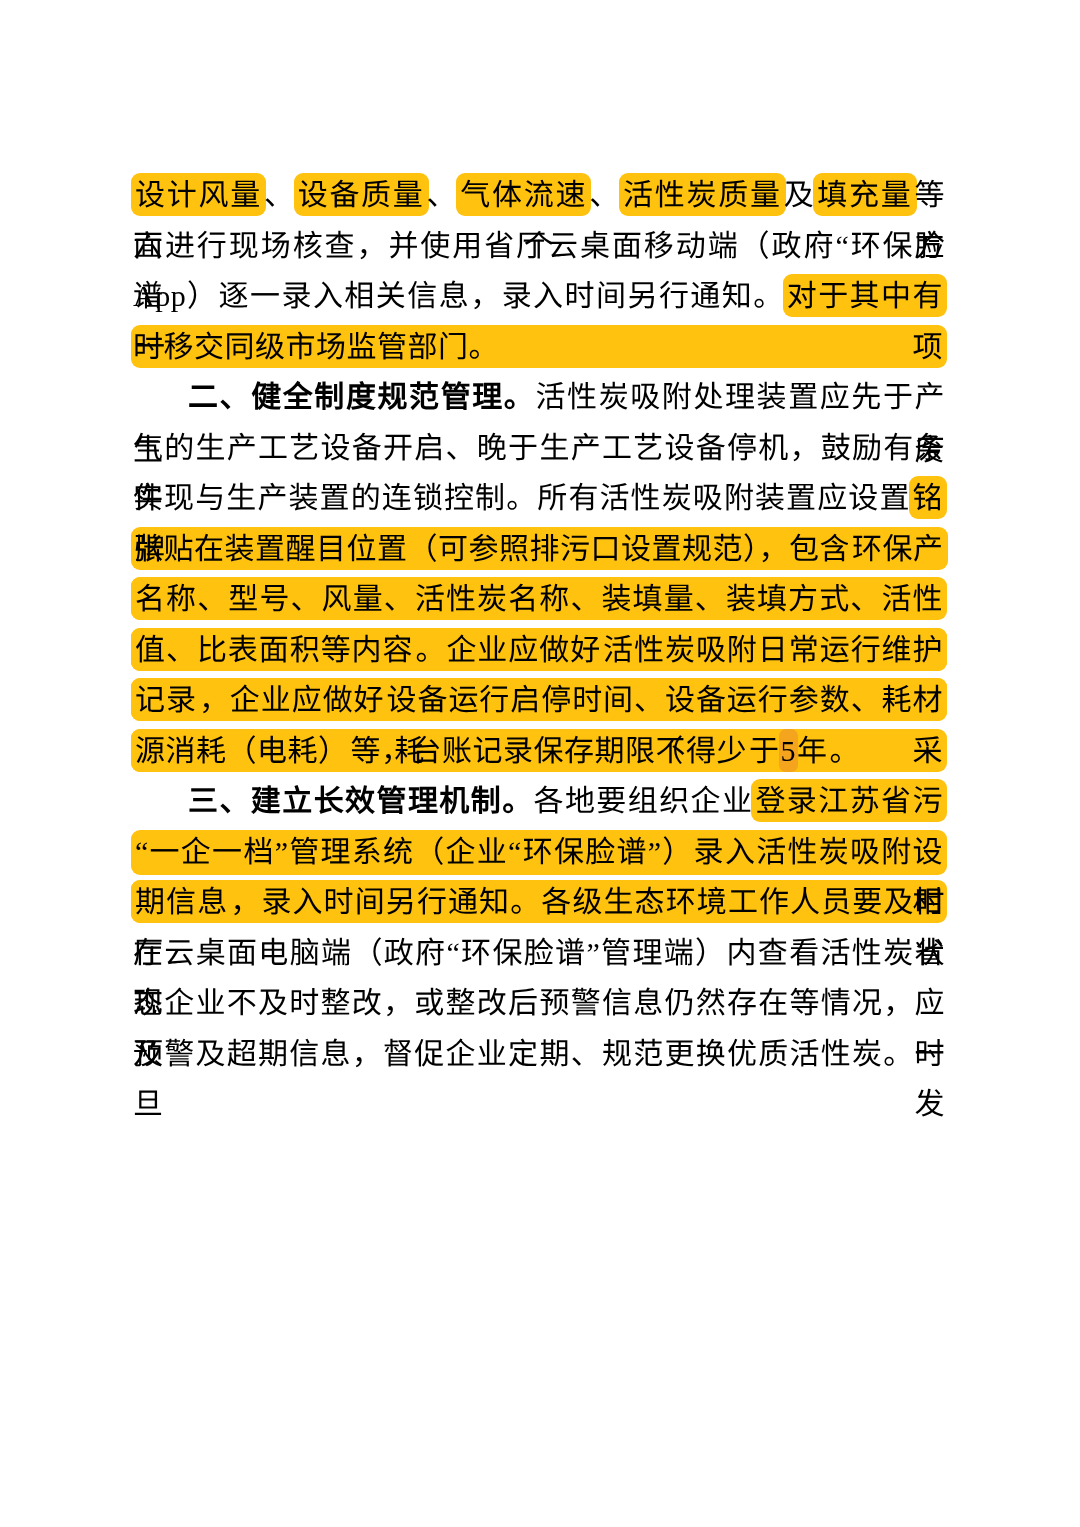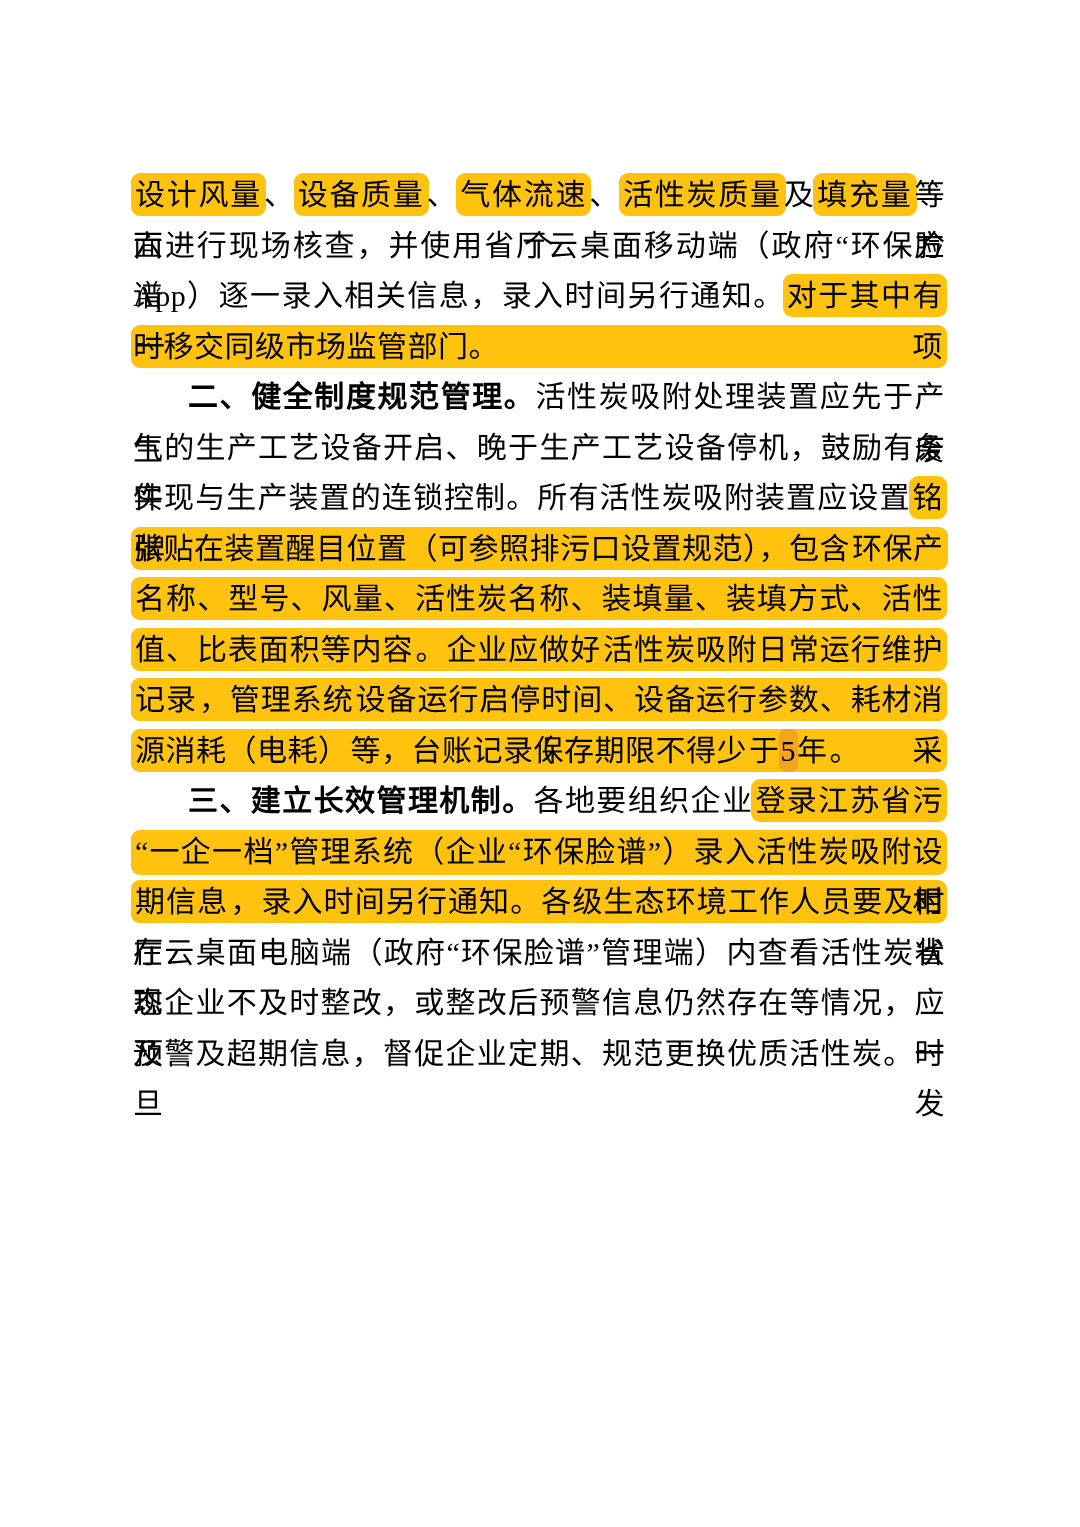--- a/index.html
+++ b/index.html
@@ -68,21 +68,21 @@
       <div class="line"><span class="hl-run"><span>设计风量</span></span><span class="plain">、</span><span class="hl-run"><span>设备质量</span></span><span class="plain">、</span><span class="hl-run"><span>气体流速</span></span><span class="plain">、</span><span class="hl-run"><span>活性炭质量</span></span><span class="plain">及</span><span class="hl-run"><span>填充量</span></span><span class="plain">等六个方</span></div>
       <div class="line"><span class="plain">面进行现场核查，并使用省厅云桌面移动端（政府“环保脸谱”</span></div>
       <div class="line"><span class="plain">App）逐一录入相关信息，录入时间另行通知。</span><span class="hl-run"><span>对于其中有一项</span></span></div>
       <div class="line para-end"><span class="plain">时移交同级市场监管部门。</span></div>
       <div class="line" style="text-indent: 55px;"><span class="bold-heading">二、健全制度规范管理。</span><span class="plain">活性炭吸附处理装置应先于产生废</span></div>
       <div class="line"><span class="plain">气的生产工艺设备开启、晚于生产工艺设备停机，鼓励有条件的</span></div>
       <div class="line"><span class="plain">实现与生产装置的连锁控制。所有活性炭吸附装置应设置</span><span class="hl-run"><span>铭牌</span></span><span class="plain">并</span></div>
       <div class="line"><span class="plain">张贴在装置醒目位置（可参照排污口设置规范），包含</span><span class="hl-run"><span>环保产品</span></span></div>
       <div class="line"><span class="hl-run"><span>名称、型号、风量、活性炭名称、装填量、装填方式、活性炭碘</span></span></div>
       <div class="line"><span class="hl-run"><span>值、比表面积等内容</span></span><span class="plain">。企业应做好</span><span class="hl-run"><span>活性炭吸附日常运行维护台账</span></span></div>
-      <div class="line"><span class="hl-run"><span>记录</span></span><span class="plain">，管理系统</span><span class="hl-run"><span>设备运行启停时间、设备运行参数、耗材消耗（采</span></span></div>
+      <div class="line"><span class="hl-run"><span>记录</span></span><span class="plain">，企业应做好</span><span class="hl-run"><span>设备运行启停时间、设备运行参数、耗材消耗（采</span></span></div>
       <div class="line para-end"><span class="hl-run"><span>源消耗（电耗）</span></span><span class="plain">等，台账记录保存期限不得少</span><span class="hl-run"><span>于</span><span class="hl-orange">5</span><span>年</span></span><span class="plain">。</span></div>
       <div class="line" style="text-indent: 55px;"><span class="bold-heading">三、建立长效管理机制。</span><span class="plain">各地要组织企业</span><span class="hl-run"><span>登录江苏省污染源</span></span></div>
       <div class="line"><span class="hl-run"><span>“一企一档”管理系统（企业“环保脸谱”）录入活性炭吸附设施相</span></span></div>
       <div class="line"><span class="hl-run"><span>期信息</span></span><span class="plain">，录入时间另行通知。各级生态环境工作人员要及时在省</span></div>
       <div class="line"><span class="plain">厅云桌面电脑端（政府“环保脸谱”管理端）内查看活性炭状态</span></div>
       <div class="line"><span class="plain">现企业不及时整改，或整改后预警信息仍然存在等情况，应及时</span></div>
       <div class="line"><span class="plain">预警及超期信息，督促企业定期、规范更换优质活性炭。一旦发</span></div>
     </div>
   <div class="footer">— 2 —</div>
 </div>

